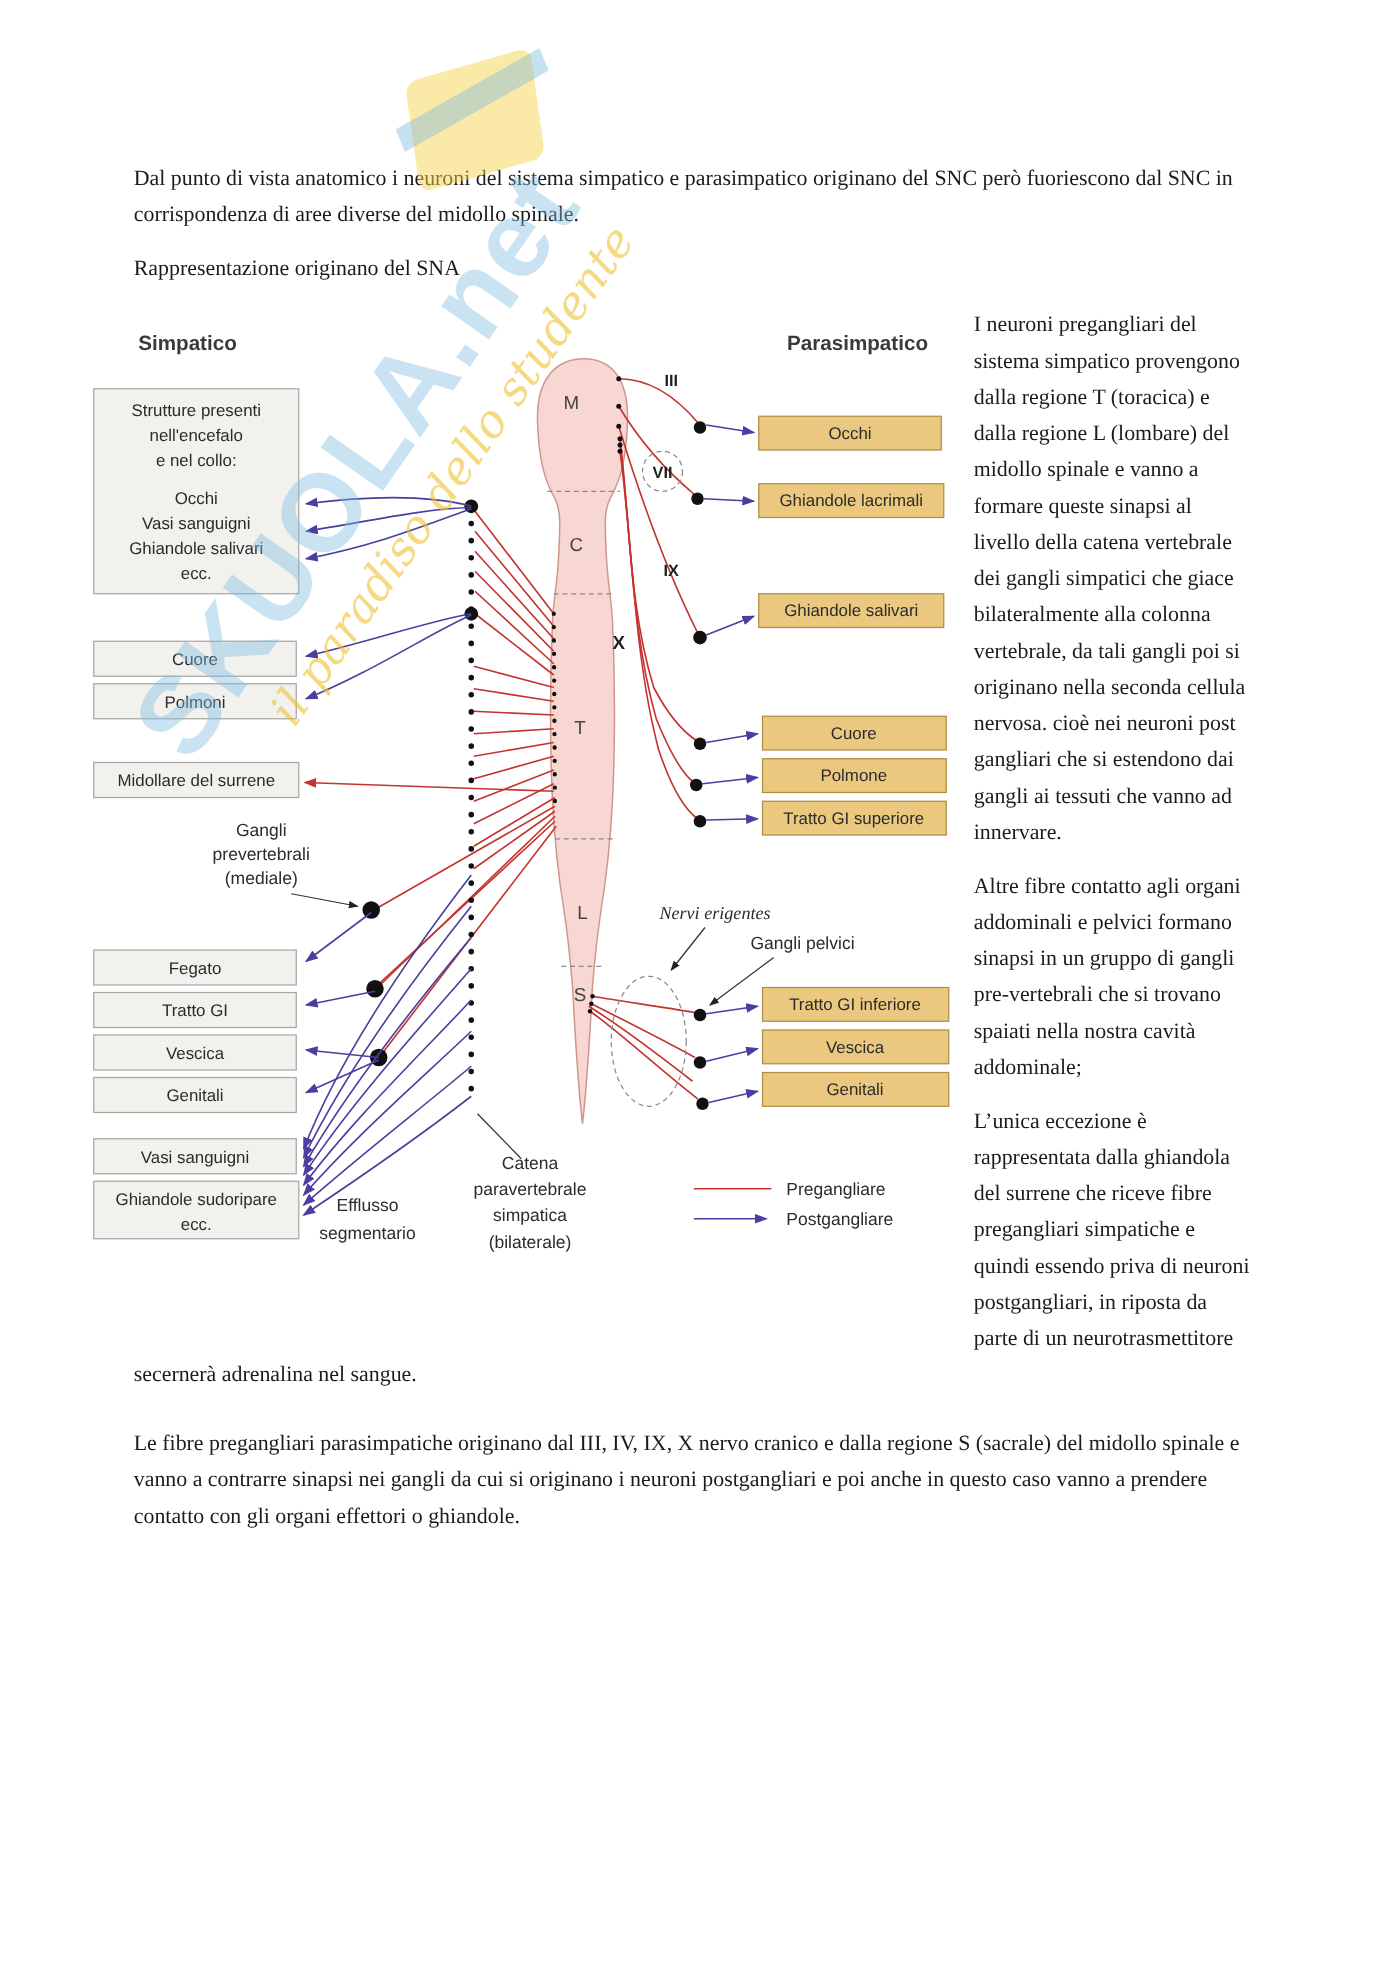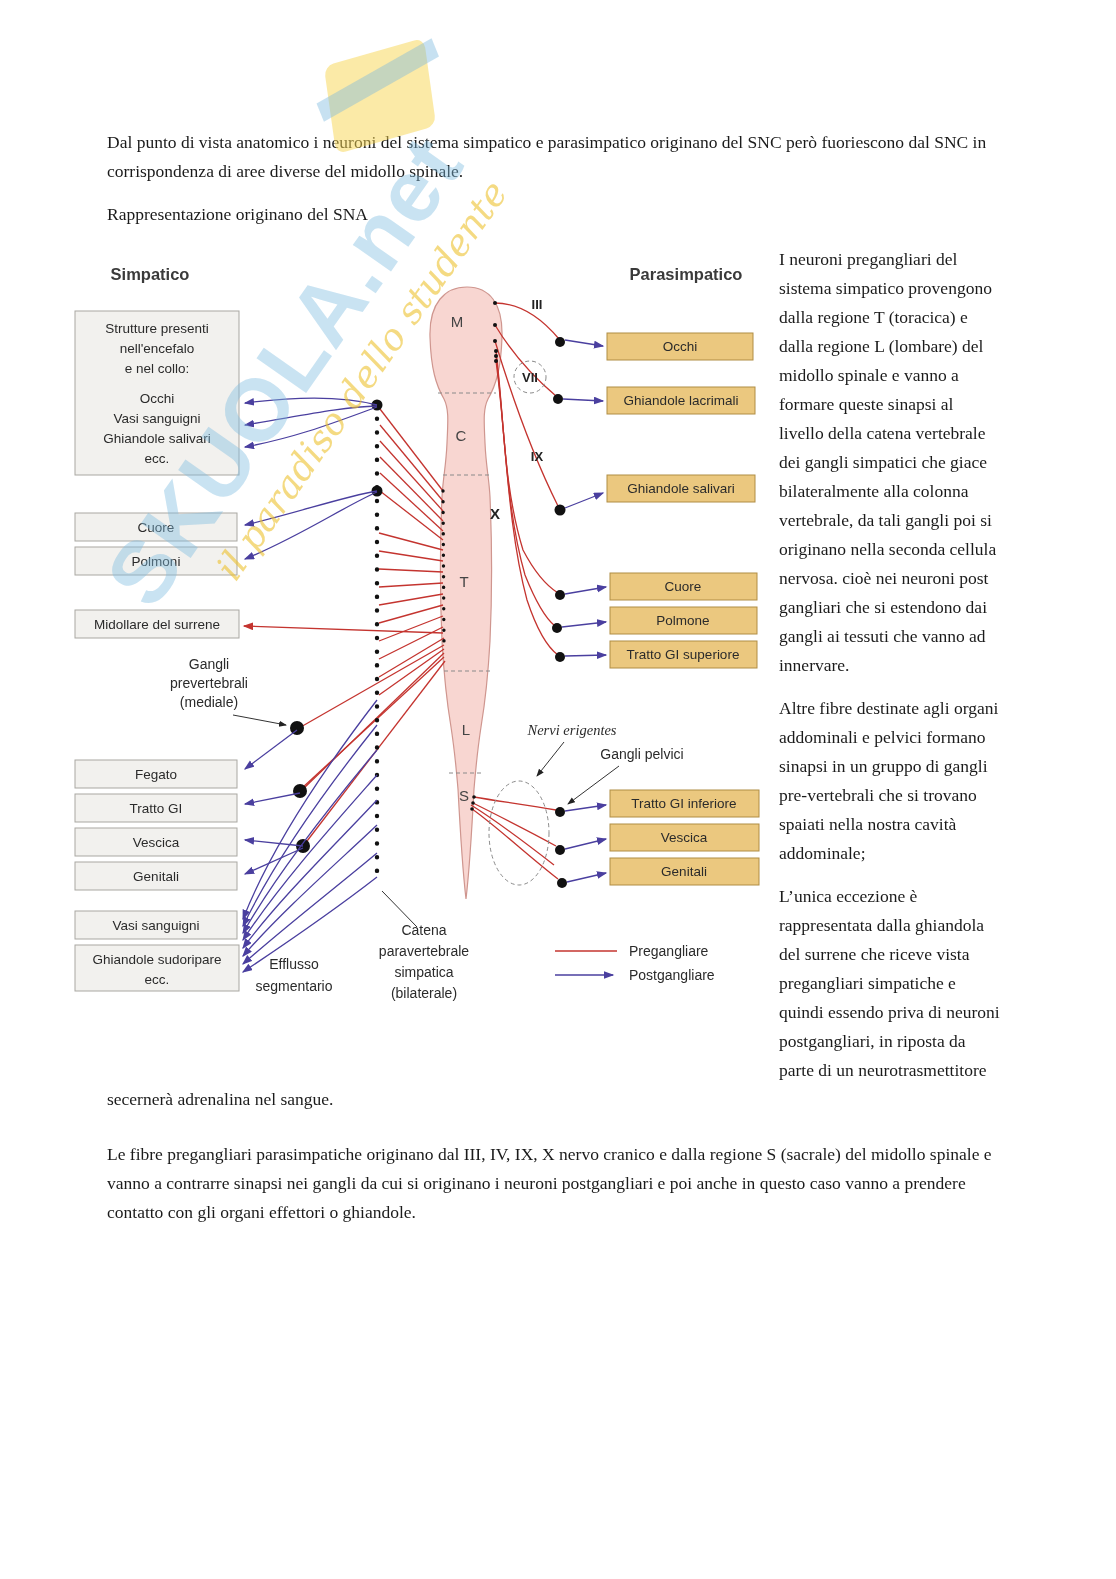--- a/index.html
+++ b/index.html
@@ -326,18 +326,18 @@
         <g>
           <line class="red" x1="488" y1="706" x2="550" y2="706"></line>
           <text class="lab" x="562" y="711">Pregangliare</text>
           <line class="blue" x1="488" y1="730" x2="546" y2="730" marker-end="url(#ab)"></line>
           <text class="lab" x="562" y="735">Postgangliare</text>
         </g>
       </svg>
     </div>
 
     <p class="side-p">I neuroni pregangliari del sistema simpatico provengono dalla regione T (toracica) e dalla regione L (lombare) del midollo spinale e vanno a formare queste sinapsi al livello della catena vertebrale dei gangli simpatici che giace bilateralmente alla colonna vertebrale, da tali gangli poi si originano nella seconda cellula nervosa. cioè nei neuroni post gangliari che si estendono dai gangli ai tessuti che vanno ad innervare.</p>
-    <p class="side-p">Altre fibre destinate agli organi addominali e pelvici formano sinapsi in un gruppo di gangli pre-vertebrali che si trovano spaiati nella nostra cavità addominale;</p>
-    <p class="cont-p">L’unica eccezione è rappresentata dalla ghiandola del surrene che riceve vista pregangliari simpatiche e quindi essendo priva di neuroni postgangliari, in riposta da parte di un neurotrasmettitore secernerà adrenalina nel sangue.</p>
+    <p class="side-p">Altre fibre contatto agli organi addominali e pelvici formano sinapsi in un gruppo di gangli pre-vertebrali che si trovano spaiati nella nostra cavità addominale;</p>
+    <p class="cont-p">L’unica eccezione è rappresentata dalla ghiandola del surrene che riceve fibre pregangliari simpatiche e quindi essendo priva di neuroni postgangliari, in riposta da parte di un neurotrasmettitore secernerà adrenalina nel sangue.</p>
   </div>
 
   <p class="p-after">Le fibre pregangliari parasimpatiche originano dal III, IV, IX, X nervo cranico e dalla regione S (sacrale) del midollo spinale e vanno a contrarre sinapsi nei gangli da cui si originano i neuroni postgangliari e poi anche in questo caso vanno a prendere contatto con gli organi effettori o ghiandole.</p>
 </div>
 
 </body></html>

